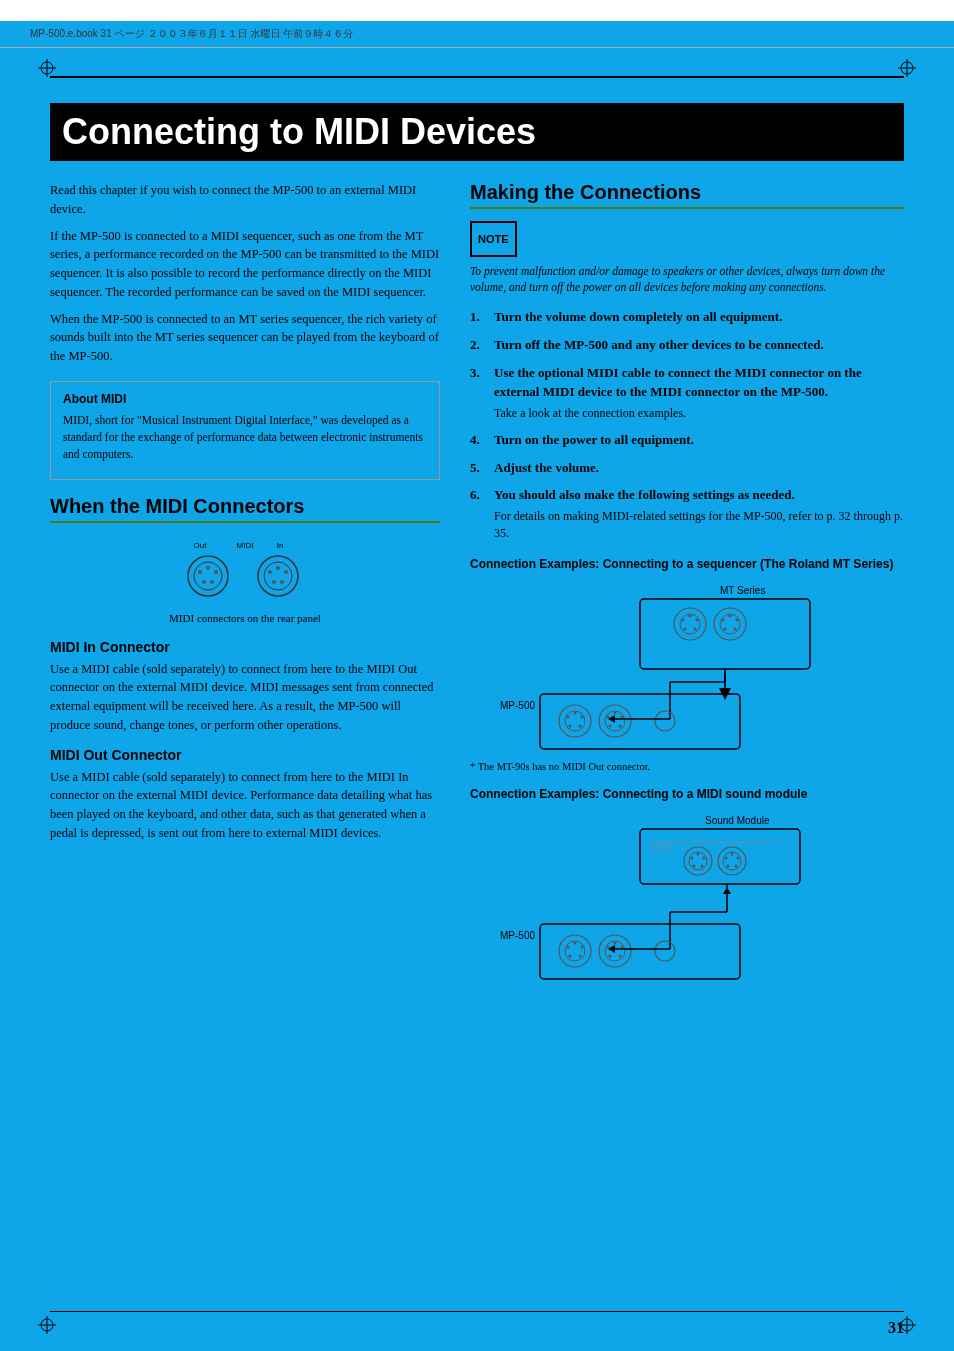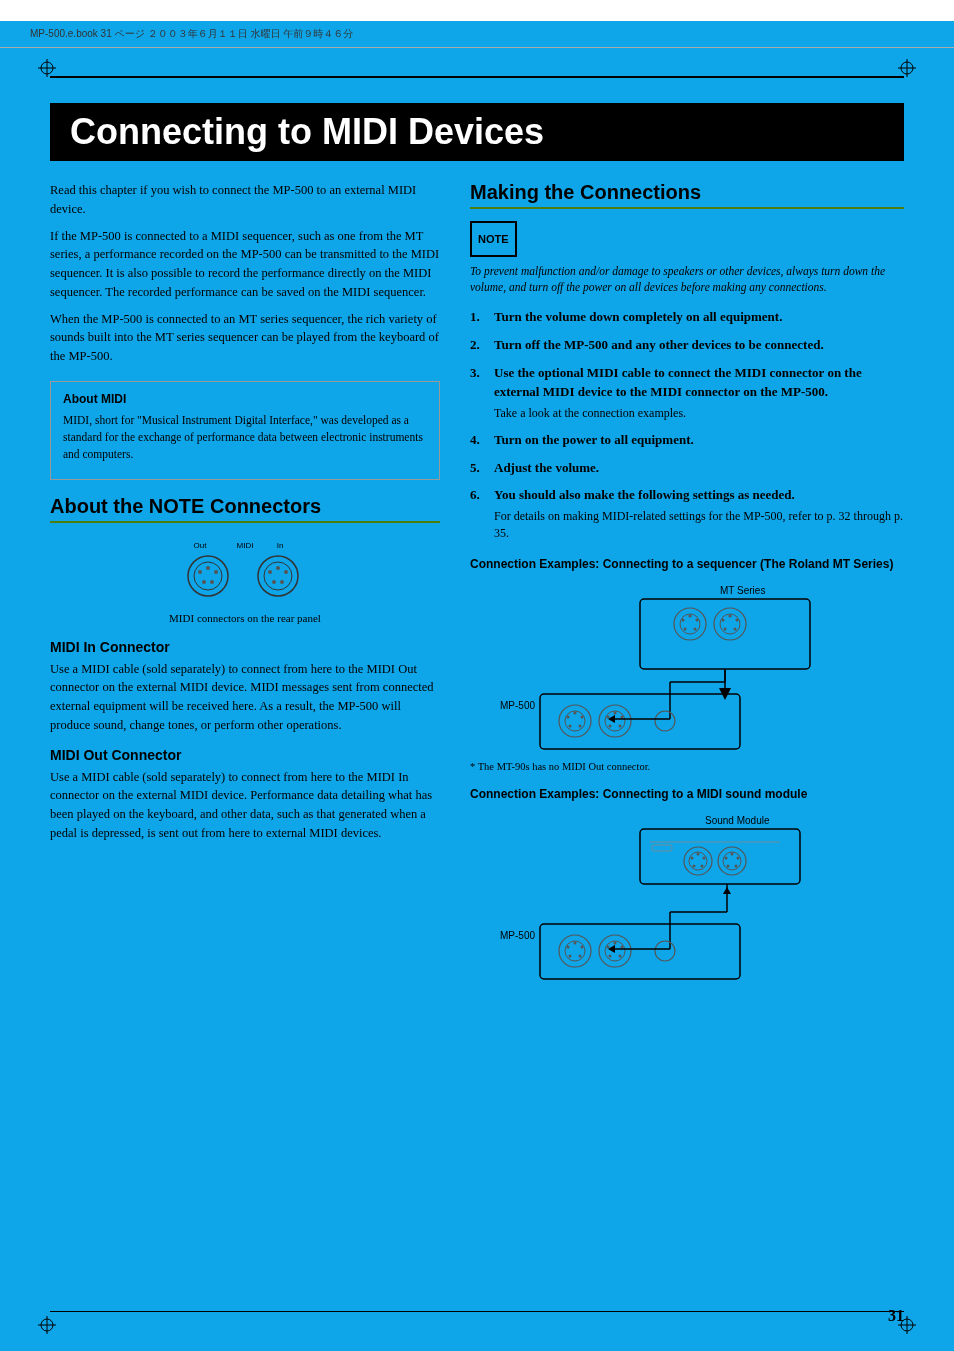--- a/index.html
+++ b/index.html
@@ -38,21 +38,21 @@
       padding: 55px 50px 55px 50px;
     }
 
     
     .page-title {
       font-size: 36px;
       font-weight: bold;
       font-family: Arial, Helvetica, sans-serif;
       background: #000;
       color: #fff;
-      padding: 8px 20px;
+      padding: 8px 12px;
       margin-bottom: 20px;
       display: block;
     }
 
     
     .two-col {
       display: flex;
       gap: 30px;
       align-items: flex-start;
     }
@@ -186,21 +186,21 @@
 
     
     .diagram-container {
       position: relative;
       margin: 8px 0;
     }
 
     
     .page-number {
       position: absolute;
-      bottom: 47px;
+      bottom: 35px;
       right: 50px;
       font-size: 16px;
       font-weight: bold;
     }
 
     
     .bottom-line {
       position: absolute;
       bottom: 60px;
       left: 50px;
@@ -275,21 +275,21 @@
 
         <p>Read this chapter if you wish to connect the MP-500 to an external MIDI device.</p>
         <p>If the MP-500 is connected to a MIDI sequencer, such as one from the MT series, a performance recorded on the MP-500 can be transmitted to the MIDI sequencer. It is also possible to record the performance directly on the MIDI sequencer. The recorded performance can be saved on the MIDI sequencer.</p>
         <p>When the MP-500 is connected to an MT series sequencer, the rich variety of sounds built into the MT series sequencer can be played from the keyboard of the MP-500.</p>
 
         <div class="about-midi-box">
           <div class="box-title">About MIDI</div>
           <p>MIDI, short for "Musical Instrument Digital Interface," was developed as a standard for the exchange of performance data between electronic instruments and computers.</p>
         </div>
 
-        <div class="section-heading">About the NOTE Connectors</div>
+        <div class="section-heading">When the MIDI Connectors</div>
 
         <div class="connector-diagram">
           <svg width="130" height="65">
 
             <text x="20" y="10" font-size="8" font-family="Arial" text-anchor="middle">Out</text>
             <text x="65" y="10" font-size="8" font-family="Arial" text-anchor="middle">MIDI</text>
             <text x="100" y="10" font-size="8" font-family="Arial" text-anchor="middle">In</text>
 
             <ellipse cx="28" cy="38" rx="20" ry="20" fill="none" stroke="#333" stroke-width="1.5"></ellipse>
             <ellipse cx="28" cy="38" rx="14" ry="14" fill="none" stroke="#333" stroke-width="1"></ellipse>

